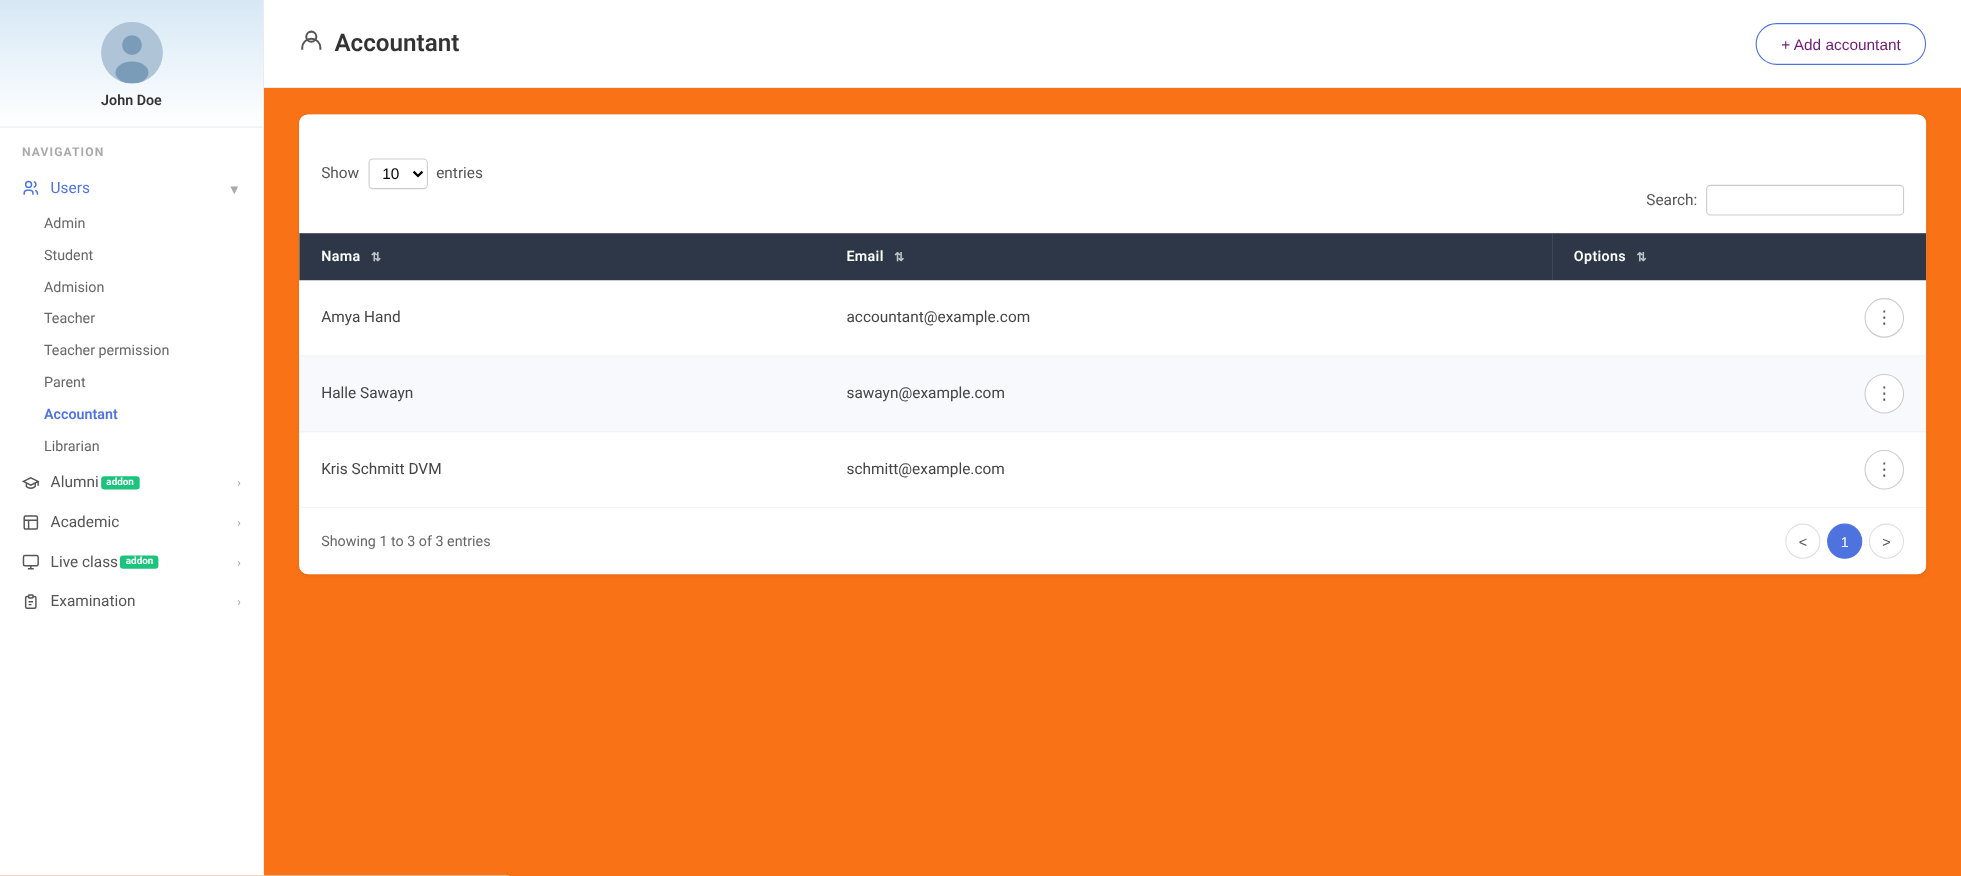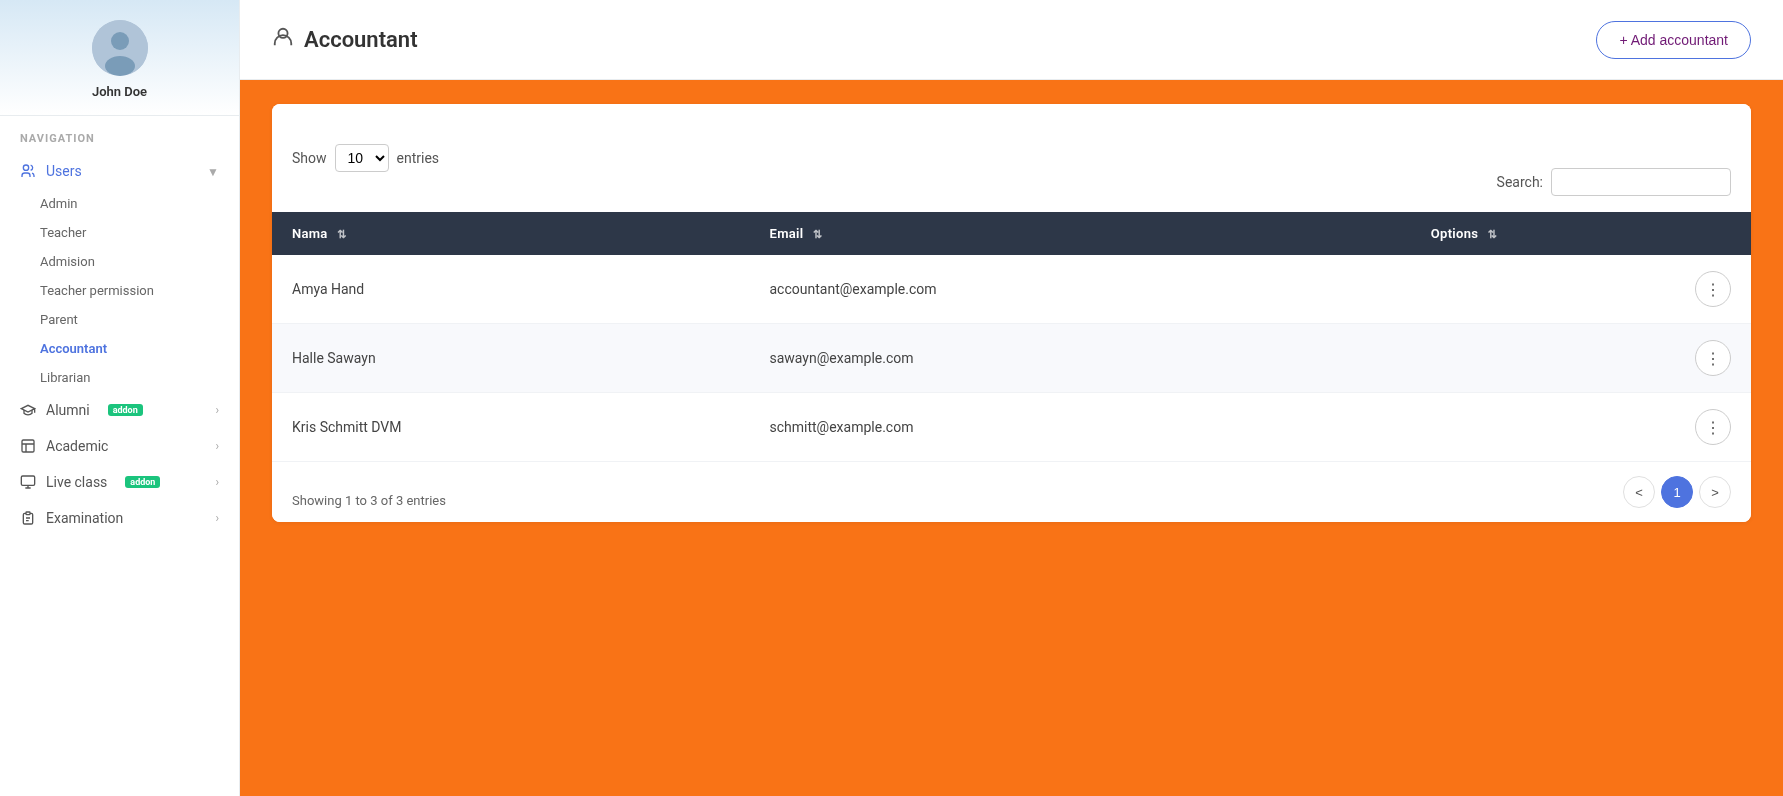--- a/index.html
+++ b/index.html
@@ -57,21 +57,21 @@
     }
     .nav-item .nav-icon { margin-right: 10px; display: flex; align-items: center; color: inherit; }
     .nav-item .chevron { margin-left: auto; font-size: 12px; color: #aaa; }
     .badge-addon {
       background: #1bc47d;
       color: #fff;
       font-size: 9px;
       font-weight: 700;
       padding: 1px 5px;
       border-radius: 3px;
-      margin-left: 18px;
+      margin-left: 2px;
       text-transform: lowercase;
     }
 
     .sub-nav { padding-left: 40px; }
     .sub-nav-item {
       display: block;
       padding: 7px 20px 7px 0;
       font-size: 13px;
       color: #666;
       cursor: pointer;
@@ -206,21 +206,21 @@
       justify-content: center;
       cursor: pointer;
       color: #555;
       font-size: 16px;
       float: right;
     }
 
     .table-footer {
       padding: 14px 20px;
       display: flex;
-      align-items: flex-end;
+      align-items: center;
       justify-content: space-between;
       background: #fff;
       font-size: 13px;
       color: #666;
     }
     .pagination {
       display: flex;
       align-items: center;
       gap: 6px;
     }
@@ -270,22 +270,23 @@
         <path d="M16 3.13a4 4 0 0 1 0 7.75"></path>
         <path d="M21 21v-2a4 4 0 0 0-3-3.85"></path>
       </svg>
     </span>
     <span>Users</span>
     <span class="chevron">▼</span>
   </div>
 
   <div class="sub-nav">
     <div class="sub-nav-item">Admin</div>
+    <div class="sub-nav-item">Student</div>
+    <div class="sub-nav-item">Admision</div>
     <div class="sub-nav-item">Teacher</div>
-    <div class="sub-nav-item">Admision</div>
     <div class="sub-nav-item">Teacher permission</div>
     <div class="sub-nav-item">Parent</div>
     <div class="sub-nav-item active">Accountant</div>
     <div class="sub-nav-item">Librarian</div>
   </div>
 
   <div class="nav-item">
     <span class="nav-icon">
       <svg width="16" height="16" viewBox="0 0 24 24" fill="none" stroke="currentColor" stroke-width="2">
         <path d="M22 10v6M2 10l10-5 10 5-10 5z"></path>

